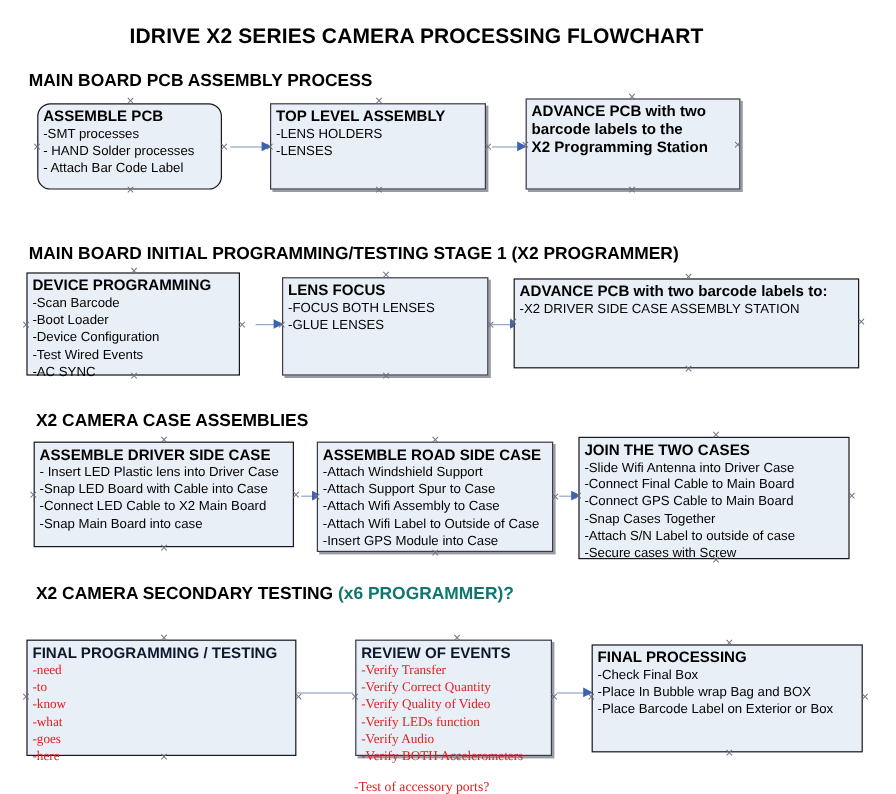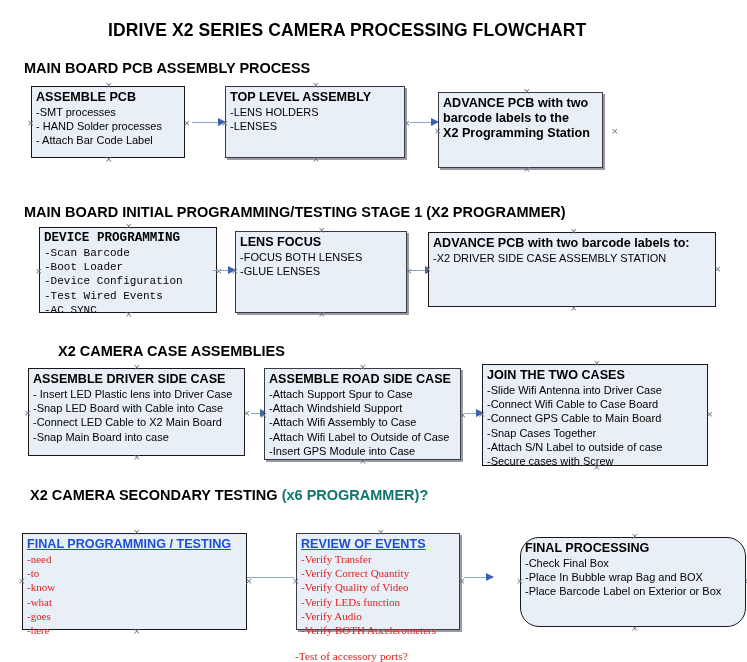--- a/index.html
+++ b/index.html
@@ -37,21 +37,21 @@
     border:1.5px solid #3a3a46;
     box-shadow:2px 2px 0 0 #9a9aa2;
   }
   .box .bt{
     font-size:12.6px;font-weight:bold;line-height:15px;
     white-space:nowrap;display:block;
   }
   .box .bl{
     font-size:11px;line-height:14.2px;white-space:nowrap;display:block;
   }
-  .box.red .bt{color:#1d4ed8;text-decoration:underline;}
+  .box.red .bt{color:#0f172a;}
   .box.red .bl{color:#e02020;font-family:Liberation Serif, serif;}
   .box .overflow-line{
     font-size:11.4px;line-height:14.2px;white-space:nowrap;display:block;
     color:#e02020;position:absolute;left:2px;
   }
 
   
   .hx{
     position:absolute;width:7px;height:7px;color:#6f6f80;
     font-size:9px;line-height:7px;text-align:center;
@@ -73,21 +73,21 @@
 </style>
 </head>
 <body>
 
 <div id="canvas">
 
   <div class="abs doc-title" style="left:108px;top:20px;">IDRIVE X2  SERIES CAMERA PROCESSING FLOWCHART</div>
 
   <div class="abs sec-head" style="left:24px;top:60px;">MAIN BOARD PCB ASSEMBLY PROCESS</div>
 
-  <div class="abs box" style="left:31px;top:86px;width:154px;height:72px;">
+  <div class="abs box" style="left:31px;top:86px;width:154px;height:72px;border-radius:11px;">
     <span class="bt">ASSEMBLE PCB</span>
     <span class="bl">-SMT processes</span>
     <span class="bl">- HAND Solder processes</span>
     <span class="bl">- Attach Bar Code Label</span>
     <i class="hx" style="left:73px;top:-5px;"></i>
     <i class="hx" style="left:73px;top:69px;"></i>
     <i class="hx" style="left:-5px;top:33px;"></i>
     <i class="hx" style="left:151px;top:33px;"></i>
   </div>
 
@@ -104,33 +104,33 @@
     <i class="hx" style="left:86px;top:69px;"></i>
     <i class="hx" style="left:-5px;top:33px;"></i>
     <i class="hx" style="left:177px;top:33px;"></i>
   </div>
 
   <div class="conn" style="left:410px;top:118px;width:28px;">
     <span class="shaft"></span>
     <span class="head"></span>
   </div>
 
-  <div class="abs box shadowed" style="left:438px;top:92px;width:165px;height:76px;">
+  <div class="abs box shadowed" style="left:438px;top:82px;width:179px;height:76px;">
     <span class="bt">ADVANCE PCB with two</span>
     <span class="bt">barcode labels to the</span>
     <span class="bt"> X2 Programming Station</span>
     <i class="hx" style="left:84px;top:-5px;"></i>
     <i class="hx" style="left:84px;top:73px;"></i>
     <i class="hx" style="left:-5px;top:35px;"></i>
     <i class="hx" style="left:172px;top:35px;"></i>
   </div>
 
   <div class="abs sec-head" style="left:24px;top:204px;">MAIN BOARD INITIAL PROGRAMMING/TESTING STAGE 1 (X2 PROGRAMMER)</div>
 
-  <div class="abs box" style="left:39px;top:227px;width:178px;height:86px;font-family:Liberation Mono, monospace;">
+  <div class="abs box" style="left:22px;top:227px;width:178px;height:86px;">
     <span class="bt">DEVICE PROGRAMMING</span>
     <span class="bl">-Scan Barcode</span>
     <span class="bl">-Boot Loader</span>
     <span class="bl">-Device Configuration</span>
     <span class="bl">-Test Wired Events</span>
     <span class="bl">-AC SYNC</span>
     <i class="hx" style="left:85px;top:-5px;"></i>
     <i class="hx" style="left:85px;top:83px;"></i>
     <i class="hx" style="left:-5px;top:40px;"></i>
     <i class="hx" style="left:175px;top:40px;"></i>
@@ -158,61 +158,61 @@
 
   <div class="abs box" style="left:428px;top:232px;width:288px;height:75px;">
     <span class="bt">ADVANCE PCB with two barcode labels to:</span>
     <span class="bl">-X2 DRIVER  SIDE  CASE  ASSEMBLY STATION</span>
     <i class="hx" style="left:141px;top:-5px;"></i>
     <i class="hx" style="left:141px;top:72px;"></i>
     <i class="hx" style="left:-5px;top:33px;"></i>
     <i class="hx" style="left:285px;top:33px;"></i>
   </div>
 
-  <div class="abs sec-head" style="left:30px;top:343px;margin-left:28px;">X2 CAMERA CASE ASSEMBLIES</div>
+  <div class="abs sec-head" style="left:30px;top:343px;">X2 CAMERA CASE ASSEMBLIES</div>
 
   <div class="abs box" style="left:28px;top:368px;width:217px;height:88px;">
     <span class="bt">ASSEMBLE DRIVER SIDE CASE</span>
     <span class="bl">- Insert LED Plastic lens into Driver Case</span>
     <span class="bl">-Snap LED Board with Cable into Case</span>
     <span class="bl">-Connect LED Cable to X2 Main Board</span>
     <span class="bl">-Snap Main Board into case</span>
     <i class="hx" style="left:104px;top:-5px;"></i>
     <i class="hx" style="left:104px;top:85px;"></i>
     <i class="hx" style="left:-5px;top:41px;"></i>
     <i class="hx" style="left:214px;top:41px;"></i>
   </div>
 
   <div class="conn" style="left:251px;top:409px;width:16px;">
     <span class="shaft"></span>
     <span class="head"></span>
   </div>
 
   <div class="abs box shadowed" style="left:264px;top:368px;width:197px;height:92px;">
     <span class="bt">ASSEMBLE ROAD SIDE CASE</span>
+    <span class="bl">-Attach Windshield Support</span>
     <span class="bl">-Attach Support Spur to Case</span>
-    <span class="bl">-Attach Windshield Support</span>
     <span class="bl">-Attach Wifi Assembly to Case</span>
     <span class="bl">-Attach Wifi Label to Outside of Case</span>
     <span class="bl">-Insert GPS Module into Case</span>
     <i class="hx" style="left:94px;top:-5px;"></i>
     <i class="hx" style="left:94px;top:89px;"></i>
     <i class="hx" style="left:-5px;top:43px;"></i>
     <i class="hx" style="left:194px;top:43px;"></i>
   </div>
 
   <div class="conn" style="left:466px;top:409px;width:17px;">
     <span class="shaft"></span>
     <span class="head"></span>
   </div>
 
   <div class="abs box" style="left:482px;top:364px;width:226px;height:102px;">
     <span class="bt">JOIN THE TWO CASES</span>
     <span class="bl">-Slide Wifi Antenna into Driver Case</span>
-    <span class="bl">-Connect Wifi Cable to Case Board</span>
+    <span class="bl">-Connect Final Cable to Main Board</span>
     <span class="bl">-Connect GPS Cable to Main Board</span>
     <span class="bl">-Snap Cases Together</span>
     <span class="bl">-Attach S/N Label to outside of case</span>
     <span class="bl">-Secure cases with Screw</span>
     <i class="hx" style="left:110px;top:-5px;"></i>
     <i class="hx" style="left:110px;top:99px;"></i>
     <i class="hx" style="left:-5px;top:46px;"></i>
     <i class="hx" style="left:223px;top:46px;"></i>
   </div>
 
@@ -251,21 +251,21 @@
     <i class="hx" style="left:80px;top:94px;"></i>
     <i class="hx" style="left:-5px;top:44px;"></i>
     <i class="hx" style="left:161px;top:44px;"></i>
   </div>
 
   <div class="conn" style="left:464px;top:573px;width:29px;">
     <span class="shaft"></span>
     <span class="head"></span>
   </div>
 
-  <div class="abs box" style="left:520px;top:537px;width:226px;height:90px;border-radius:19px;">
+  <div class="abs box" style="left:493px;top:537px;width:226px;height:90px;">
     <span class="bt">FINAL PROCESSING</span>
     <span class="bl"> -Check Final Box</span>
     <span class="bl">-Place In Bubble wrap Bag and BOX</span>
     <span class="bl">-Place Barcode Label on Exterior or Box</span>
     <i class="hx" style="left:110px;top:-5px;"></i>
     <i class="hx" style="left:110px;top:87px;"></i>
     <i class="hx" style="left:-5px;top:40px;"></i>
     <i class="hx" style="left:223px;top:40px;"></i>
   </div>
 

